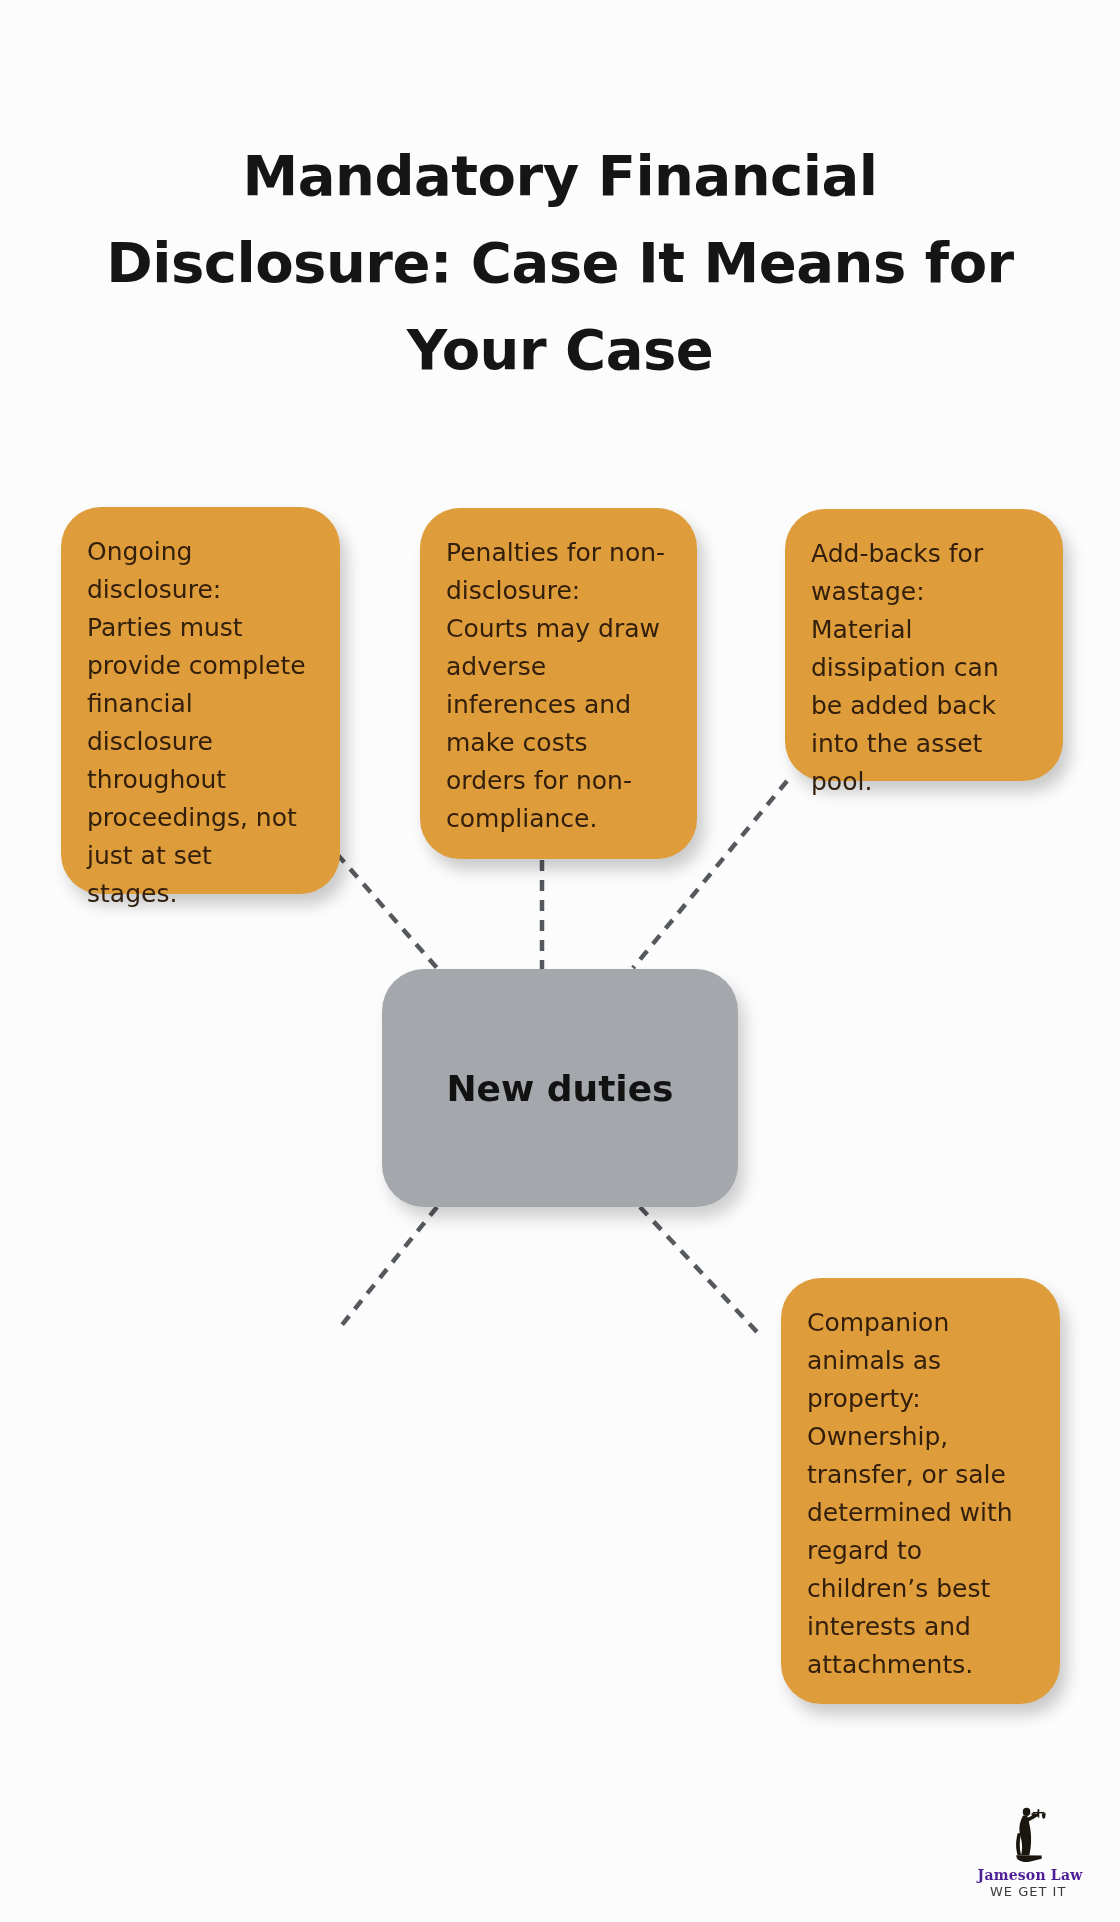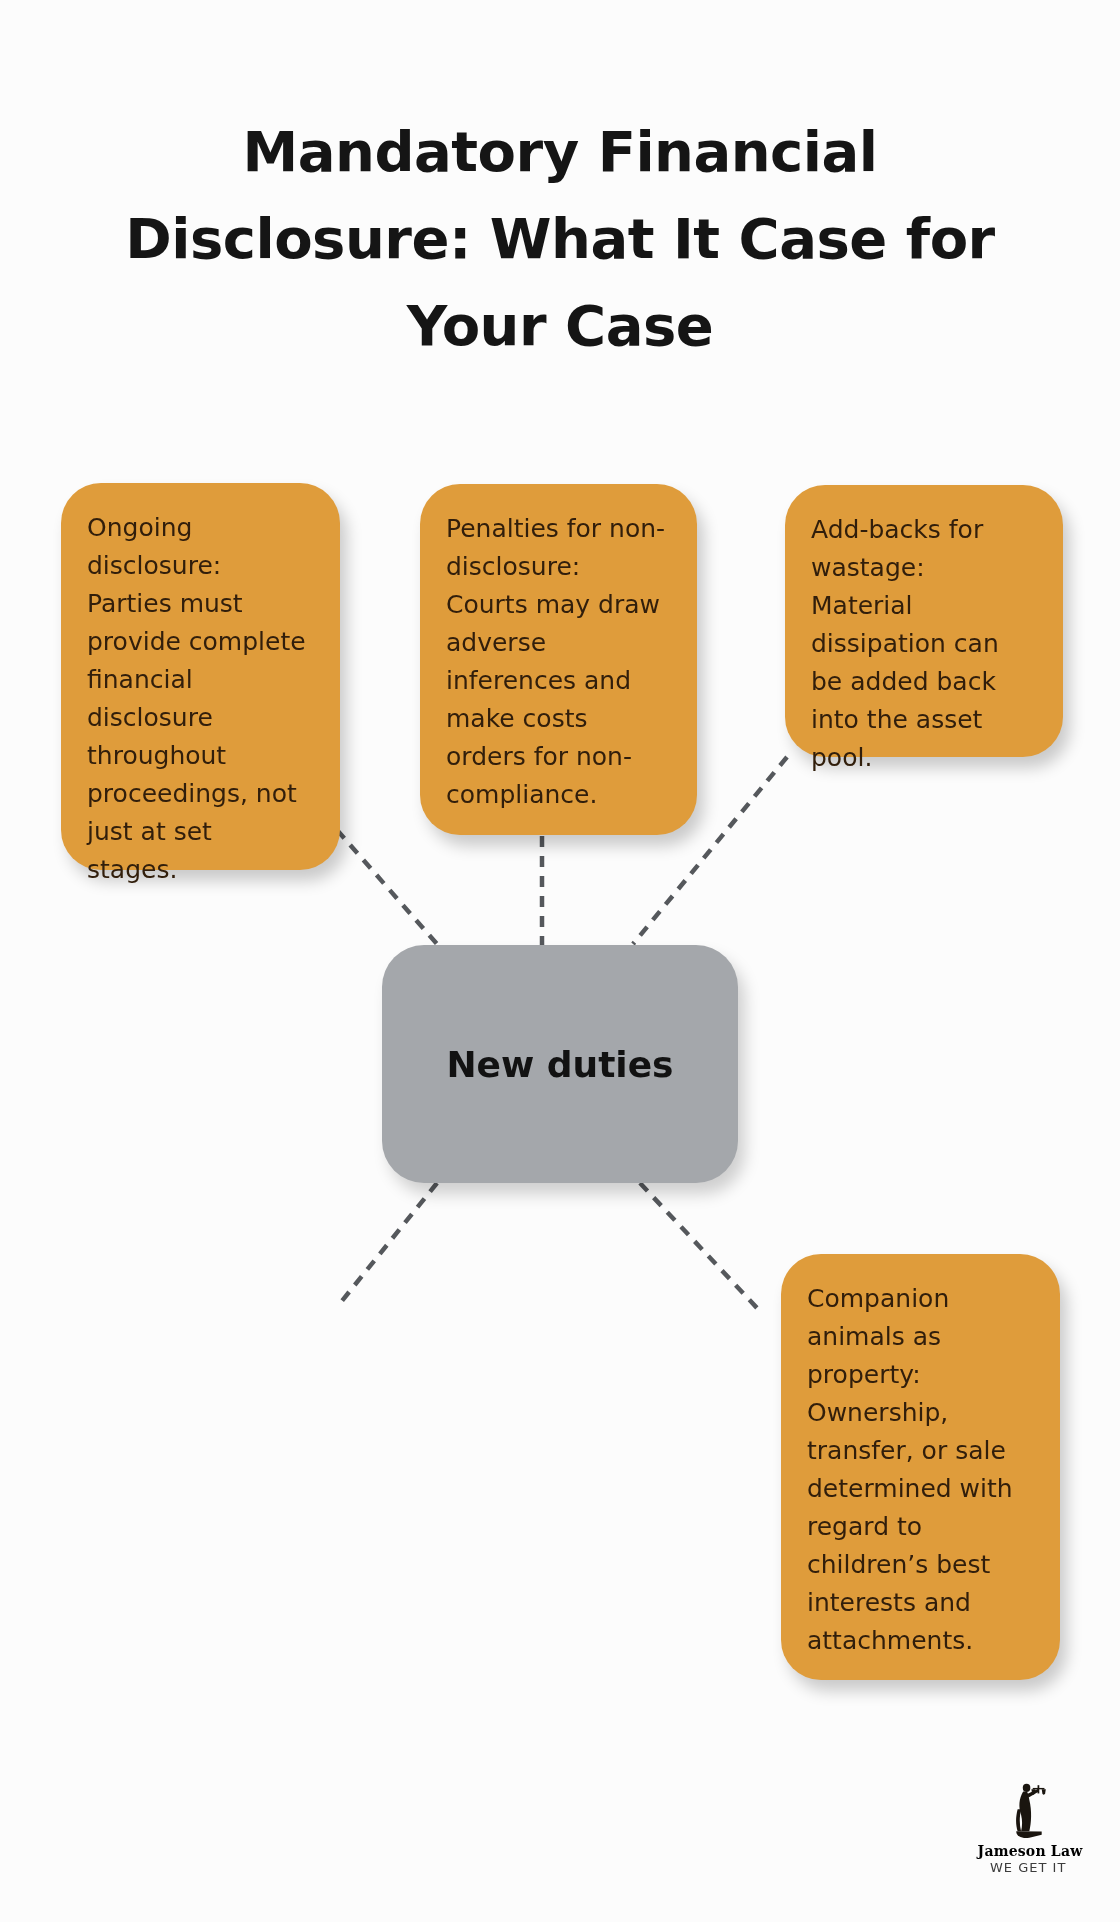--- a/index.html
+++ b/index.html
@@ -2,21 +2,21 @@
 <html><head>
 <meta charset="utf-8">
 <style>
   html,body{margin:0;padding:0;}
   body{
     width:1120px;height:1922px;position:relative;
     background:#fcfcfc;
     font-family:"DejaVu Sans","Liberation Sans",sans-serif;
     overflow:hidden;
   }
-  .canvas{position:absolute;inset:0;}
+  .canvas{position:absolute;inset:0;margin-top:24px;}
   
   .title{
     position:absolute;top:108px;left:50%;transform:translateX(-50%);
     width:1060px;text-align:center;
     font-weight:700;font-size:56px;line-height:87px;color:#151515;
     letter-spacing:-0.5px;
   }
   
   svg.connectors{position:absolute;left:0;top:0;width:1120px;height:1922px;}
   svg.connectors line{stroke:#55585c;stroke-width:4.5;stroke-dasharray:11 9;}
@@ -46,36 +46,36 @@
     font-weight:700;font-size:36px;color:#121212;letter-spacing:0;
   }
   
   .logo{
     position:absolute;left:975px;top:1783px;width:110px;
     display:flex;flex-direction:column;align-items:center;
   }
   .logo-figure{height:58px;margin-bottom:2px;}
   .logo-name{
     font-family:"DejaVu Serif","Liberation Serif",serif;
-    font-weight:700;font-size:14px;color:#000000;letter-spacing:0.2px;
+    font-weight:700;font-size:14px;color:#4c1d95;letter-spacing:0.2px;
     white-space:nowrap;
   }
   .logo-tagline{
     align-self:flex-start;margin-left:15px;margin-top:1px;
     font-size:13px;color:#3c3c3c;letter-spacing:1px;white-space:nowrap;
   }
 </style>
 </head>
 <body>
 
 <div class="canvas">
 
   <div class="title">
     <div>Mandatory Financial</div>
-    <div>Disclosure: What It Case for</div>
+    <div>Disclosure: Case It Means for</div>
     <div>Your Case</div>
   </div>
 
   <svg class="connectors" aria-hidden="true">
     <line x1="337" y1="830" x2="437" y2="944"></line>
     <line x1="542" y1="836" x2="542" y2="945"></line>
     <line x1="787" y1="757" x2="633" y2="944"></line>
     <line x1="437" y1="1183" x2="337" y2="1307"></line>
     <line x1="640" y1="1183" x2="757" y2="1308"></line>
   </svg>

